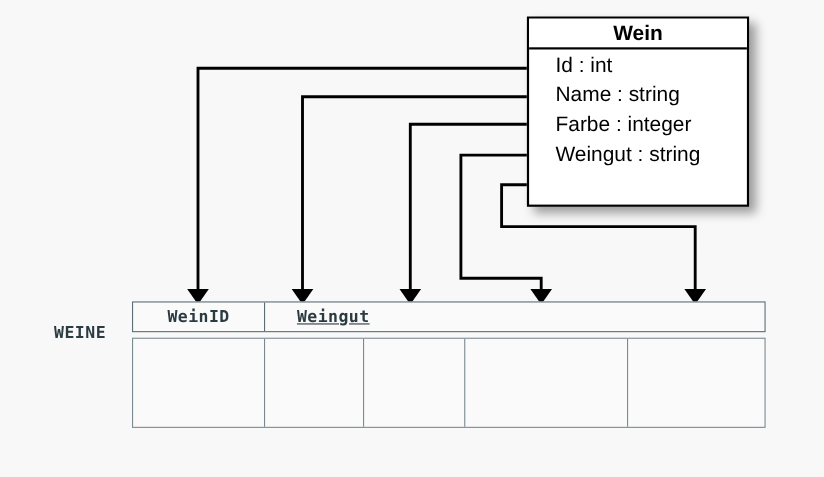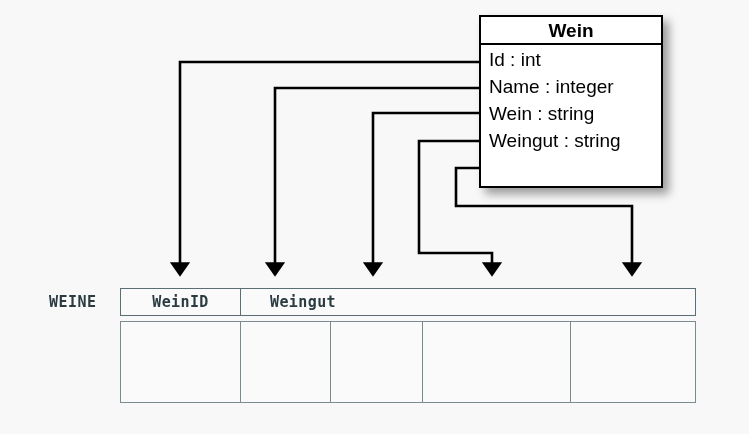--- a/index.html
+++ b/index.html
@@ -14,21 +14,21 @@
     background: #f8f8f8;
     overflow: hidden;
     font-family: "Liberation Sans", sans-serif;
   }
 
   
   #uml-box {
     position: absolute;
     left: 479px;
     top: 15px;
-    width: 184px;
+    width: 202px;
     height: 173px;
     background: #ffffff;
     border: 2px solid #000000;
     box-sizing: border-box;
     box-shadow: 6px 6px 9px rgba(0,0,0,0.38);
     z-index: 5;
   }
   #uml-title {
     height: 28px;
     line-height: 28px;
@@ -41,21 +41,21 @@
     background: #fff;
   }
   #uml-attrs {
     padding: 1px 0 0 0;
   }
   .uml-attr {
     height: 27px;
     line-height: 27px;
     font-size: 19px;
     color: #000;
-    padding-left: 8px;
+    padding-left: 24px;
     white-space: nowrap;
   }
 
   
   #connectors {
     position: absolute;
     left: 0;
     top: 0;
     width: 749px;
     height: 434px;
@@ -70,21 +70,21 @@
     font-family: "DejaVu Sans Mono", "Liberation Mono", monospace;
     font-weight: bold;
     font-size: 15px;
     letter-spacing: 0.5px;
     color: #2b3b42;
     z-index: 4;
   }
   #rel-table {
     position: absolute;
     left: 120px;
-    top: 288px;
+    top: 274px;
     z-index: 3;
     border-radius: 17px;
   }
   #rel-header {
     display: flex;
     border: 1.5px solid #5b6e75;
     background: #fafafa;
     box-sizing: border-box;
     height: 28px;
   }
@@ -93,21 +93,21 @@
     box-sizing: border-box;
     display: flex;
     align-items: center;
     justify-content: center;
     font-family: "DejaVu Sans Mono", "Liberation Mono", monospace;
     font-weight: bold;
     font-size: 15px;
     letter-spacing: 0.4px;
     color: #2b3b42;
   }
-  #rel-header .cell:last-child { border-right: none; }
+  #rel-header .cell:last-child { border-right: none; text-decoration: underline; }
 
   #rel-body {
     display: flex;
     margin-top: 5px;
     border: 1.5px solid #7b8a90;
     background: #fafafa;
     box-sizing: border-box;
     height: 82px;
   }
   #rel-body .cell {
@@ -136,22 +136,22 @@
 
     <path d="M479,141 L419,141 L419,253 L492,253 L492,268" fill="none" stroke="#000000" stroke-width="2.6" marker-end="url(#arrowhead)"></path>
 
     <path d="M479,168 L456,168 L456,206 L632,206 L632,268" fill="none" stroke="#000000" stroke-width="2.6" marker-end="url(#arrowhead)"></path>
   </svg>
 
   <div id="uml-box">
     <div id="uml-title">Wein</div>
     <div id="uml-attrs">
       <div class="uml-attr">Id : int</div>
-      <div class="uml-attr">Name : integer</div>
-      <div class="uml-attr">Wein : string</div>
+      <div class="uml-attr">Name : string</div>
+      <div class="uml-attr">Farbe : integer</div>
       <div class="uml-attr">Weingut : string</div>
     </div>
   </div>
 
   <div id="rel-label">WEINE</div>
 
   <div id="rel-table">
     <div id="rel-header">
       <div class="cell" style="width:120px">WeinID</div>
       <div class="cell" style="width:124px">Weingut</div>

